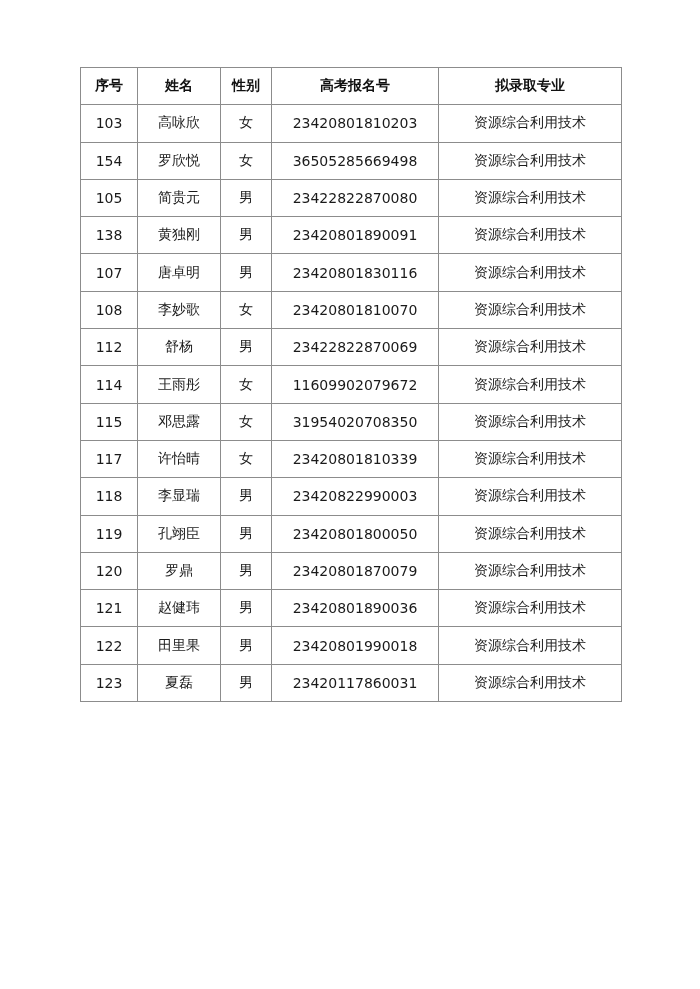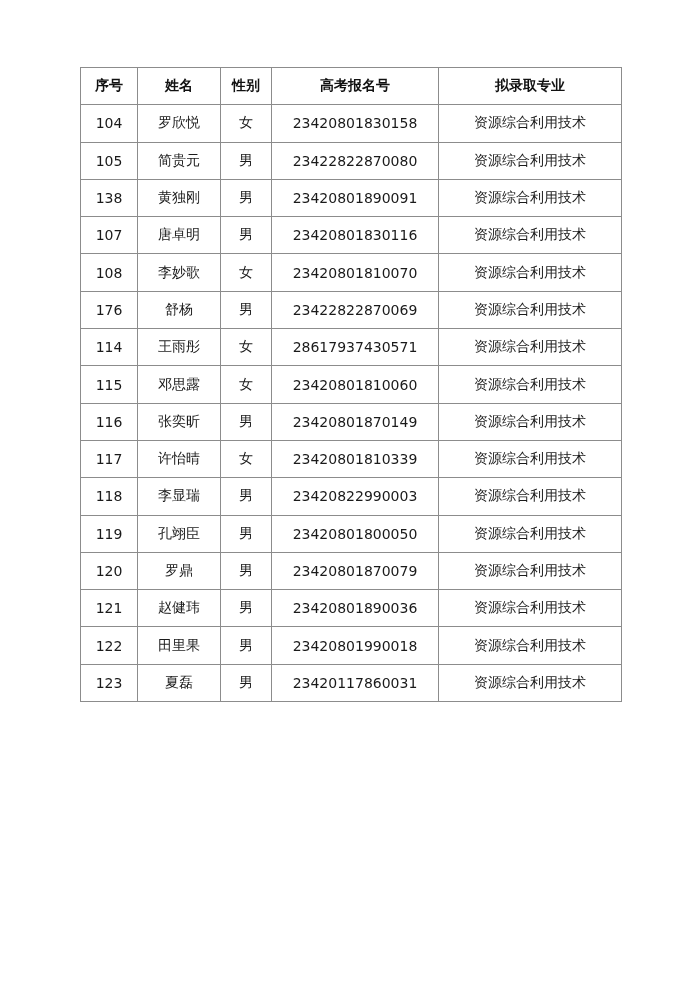--- a/index.html
+++ b/index.html
@@ -30,24 +30,31 @@
     <tr>
       <th>序号</th>
       <th>姓名</th>
       <th>性别</th>
       <th>高考报名号</th>
       <th>拟录取专业</th>
     </tr>
   </thead>
   <tbody id="roster-body">
       <tr>
-        <td>104</td>
+        <td>103</td>
+        <td>高咏欣</td>
+        <td>女</td>
+        <td>23420801810203</td>
+        <td>资源综合利用技术</td>
+      </tr>
+      <tr>
+        <td>154</td>
         <td>罗欣悦</td>
         <td>女</td>
-        <td>23420801830158</td>
+        <td>36505285669498</td>
         <td>资源综合利用技术</td>
       </tr>
       <tr>
         <td>105</td>
         <td>简贵元</td>
         <td>男</td>
         <td>23422822870080</td>
         <td>资源综合利用技术</td>
       </tr>
       <tr>
@@ -65,45 +72,38 @@
         <td>资源综合利用技术</td>
       </tr>
       <tr>
         <td>108</td>
         <td>李妙歌</td>
         <td>女</td>
         <td>23420801810070</td>
         <td>资源综合利用技术</td>
       </tr>
       <tr>
-        <td>176</td>
+        <td>112</td>
         <td>舒杨</td>
         <td>男</td>
         <td>23422822870069</td>
         <td>资源综合利用技术</td>
       </tr>
       <tr>
         <td>114</td>
         <td>王雨彤</td>
         <td>女</td>
-        <td>28617937430571</td>
+        <td>11609902079672</td>
         <td>资源综合利用技术</td>
       </tr>
       <tr>
         <td>115</td>
         <td>邓思露</td>
         <td>女</td>
-        <td>23420801810060</td>
-        <td>资源综合利用技术</td>
-      </tr>
-      <tr>
-        <td>116</td>
-        <td>张奕昕</td>
-        <td>男</td>
-        <td>23420801870149</td>
+        <td>31954020708350</td>
         <td>资源综合利用技术</td>
       </tr>
       <tr>
         <td>117</td>
         <td>许怡晴</td>
         <td>女</td>
         <td>23420801810339</td>
         <td>资源综合利用技术</td>
       </tr>
       <tr>

